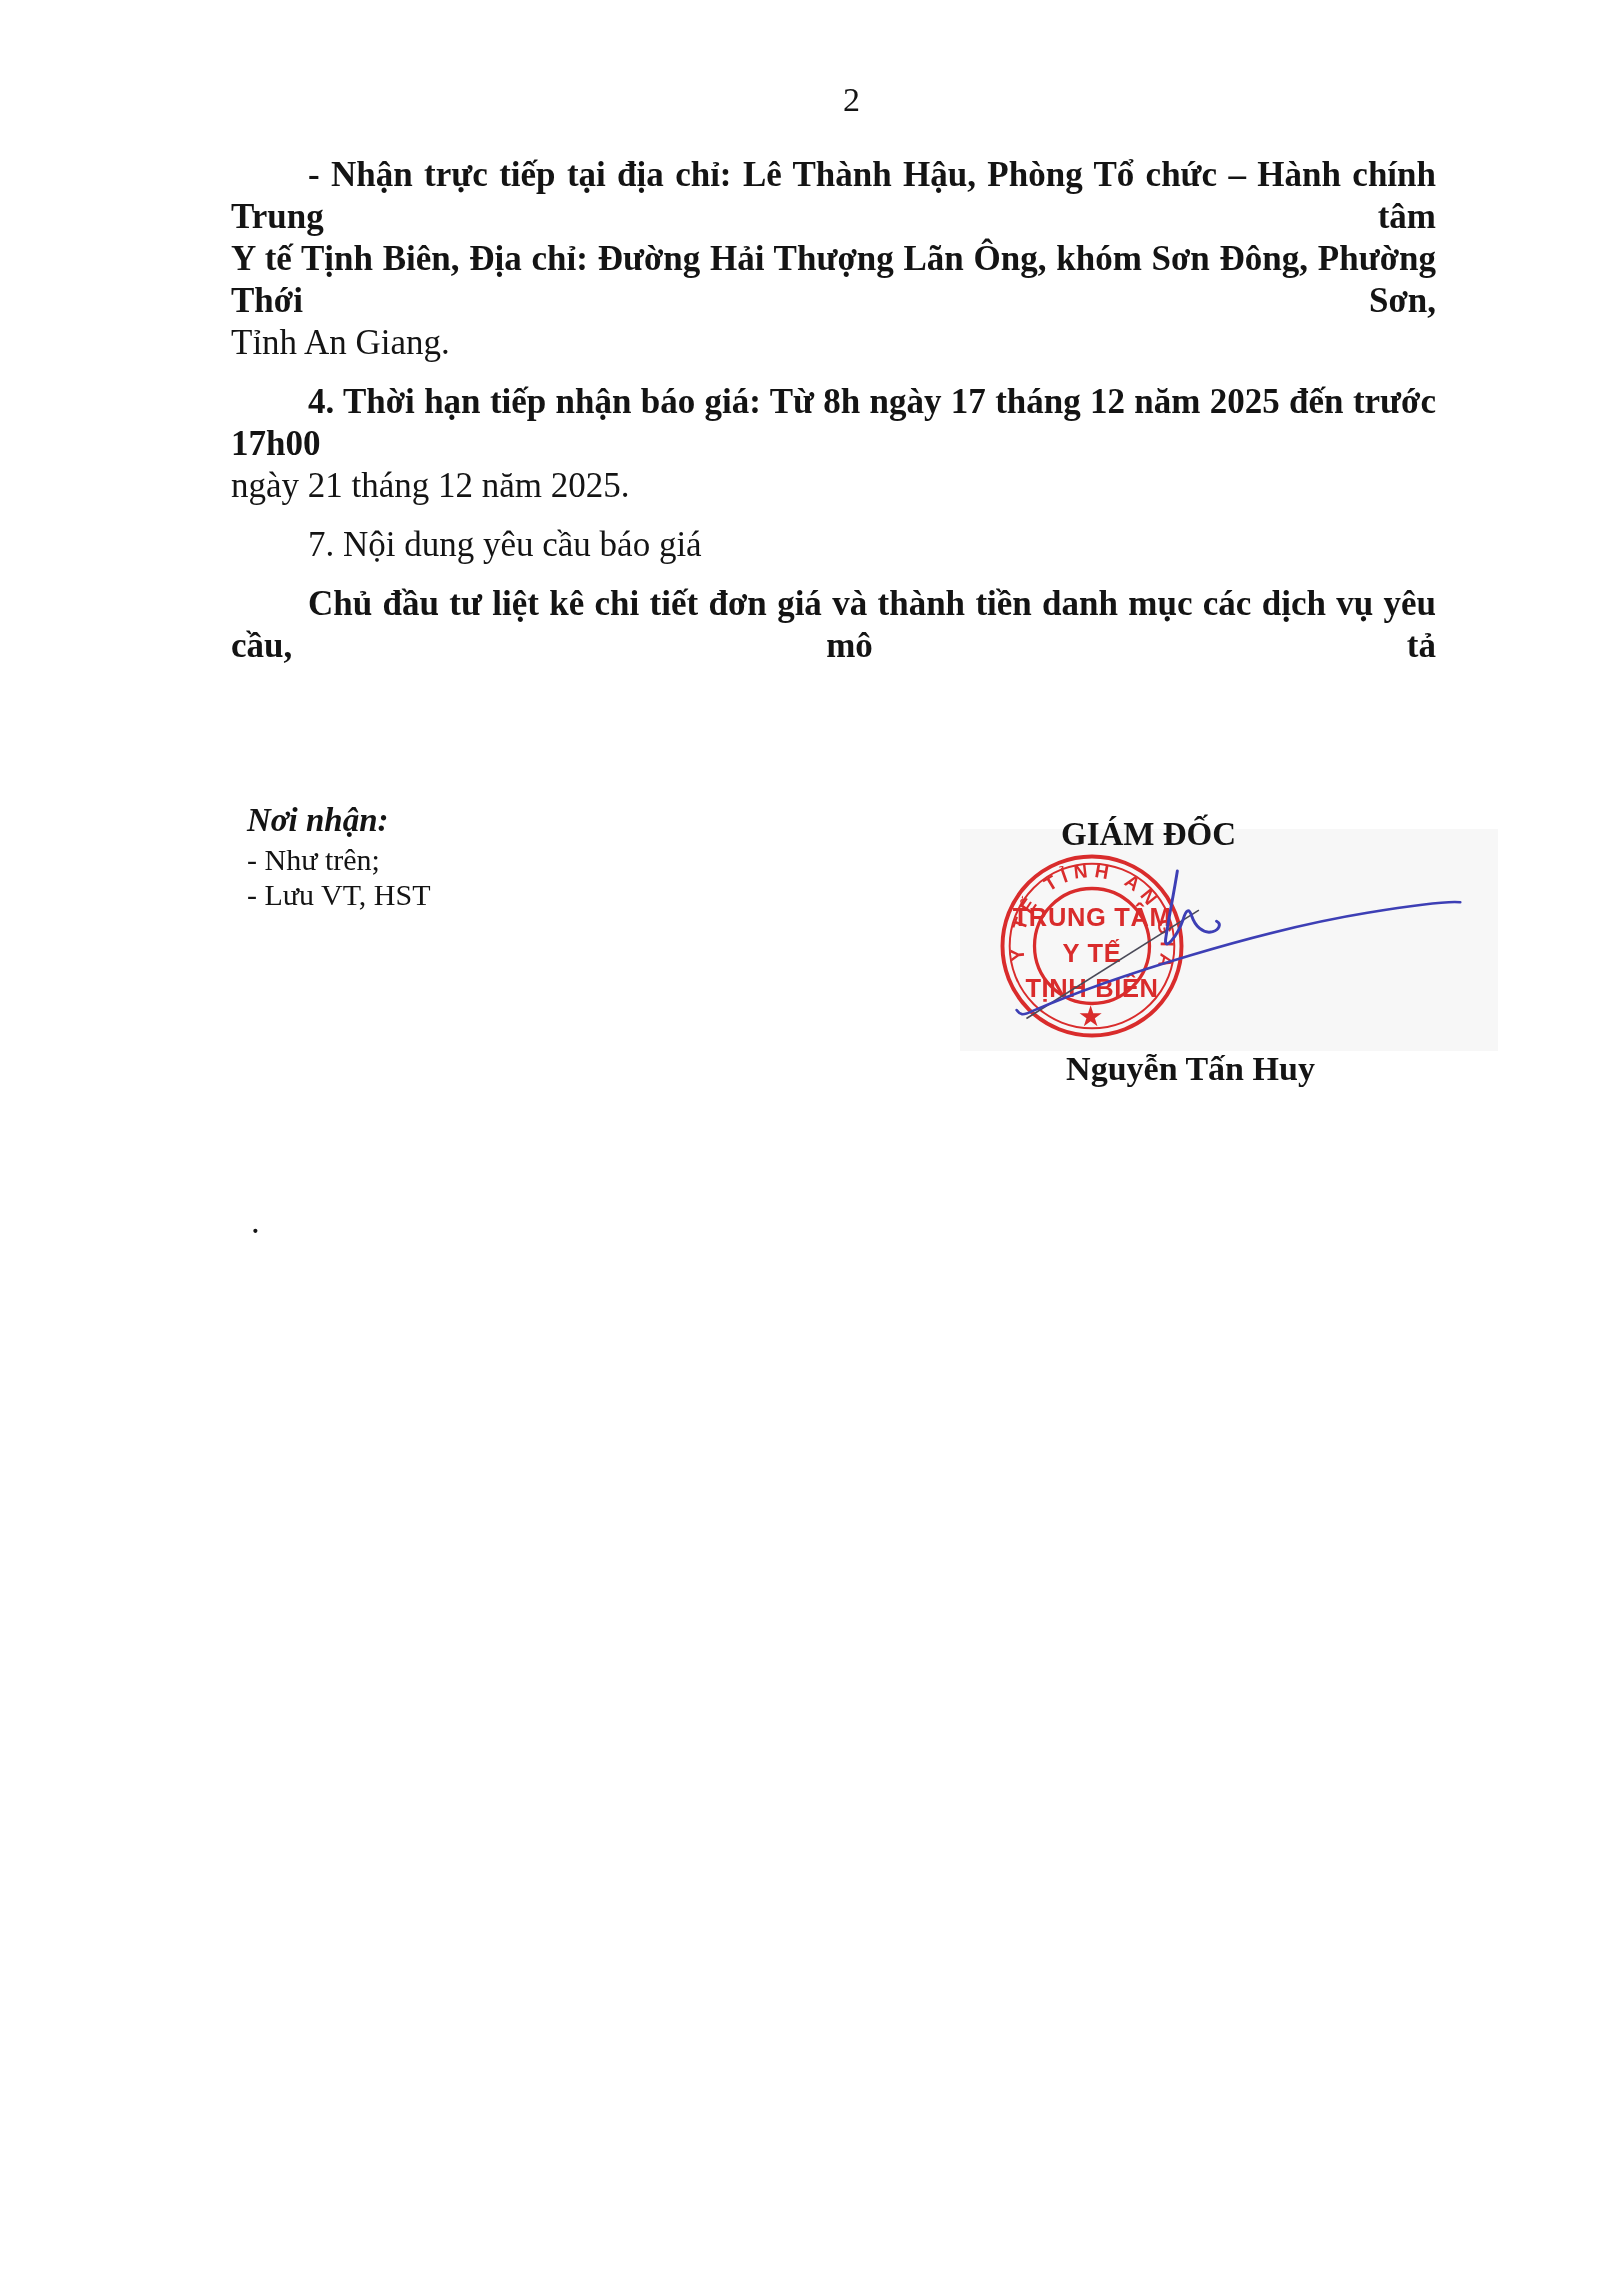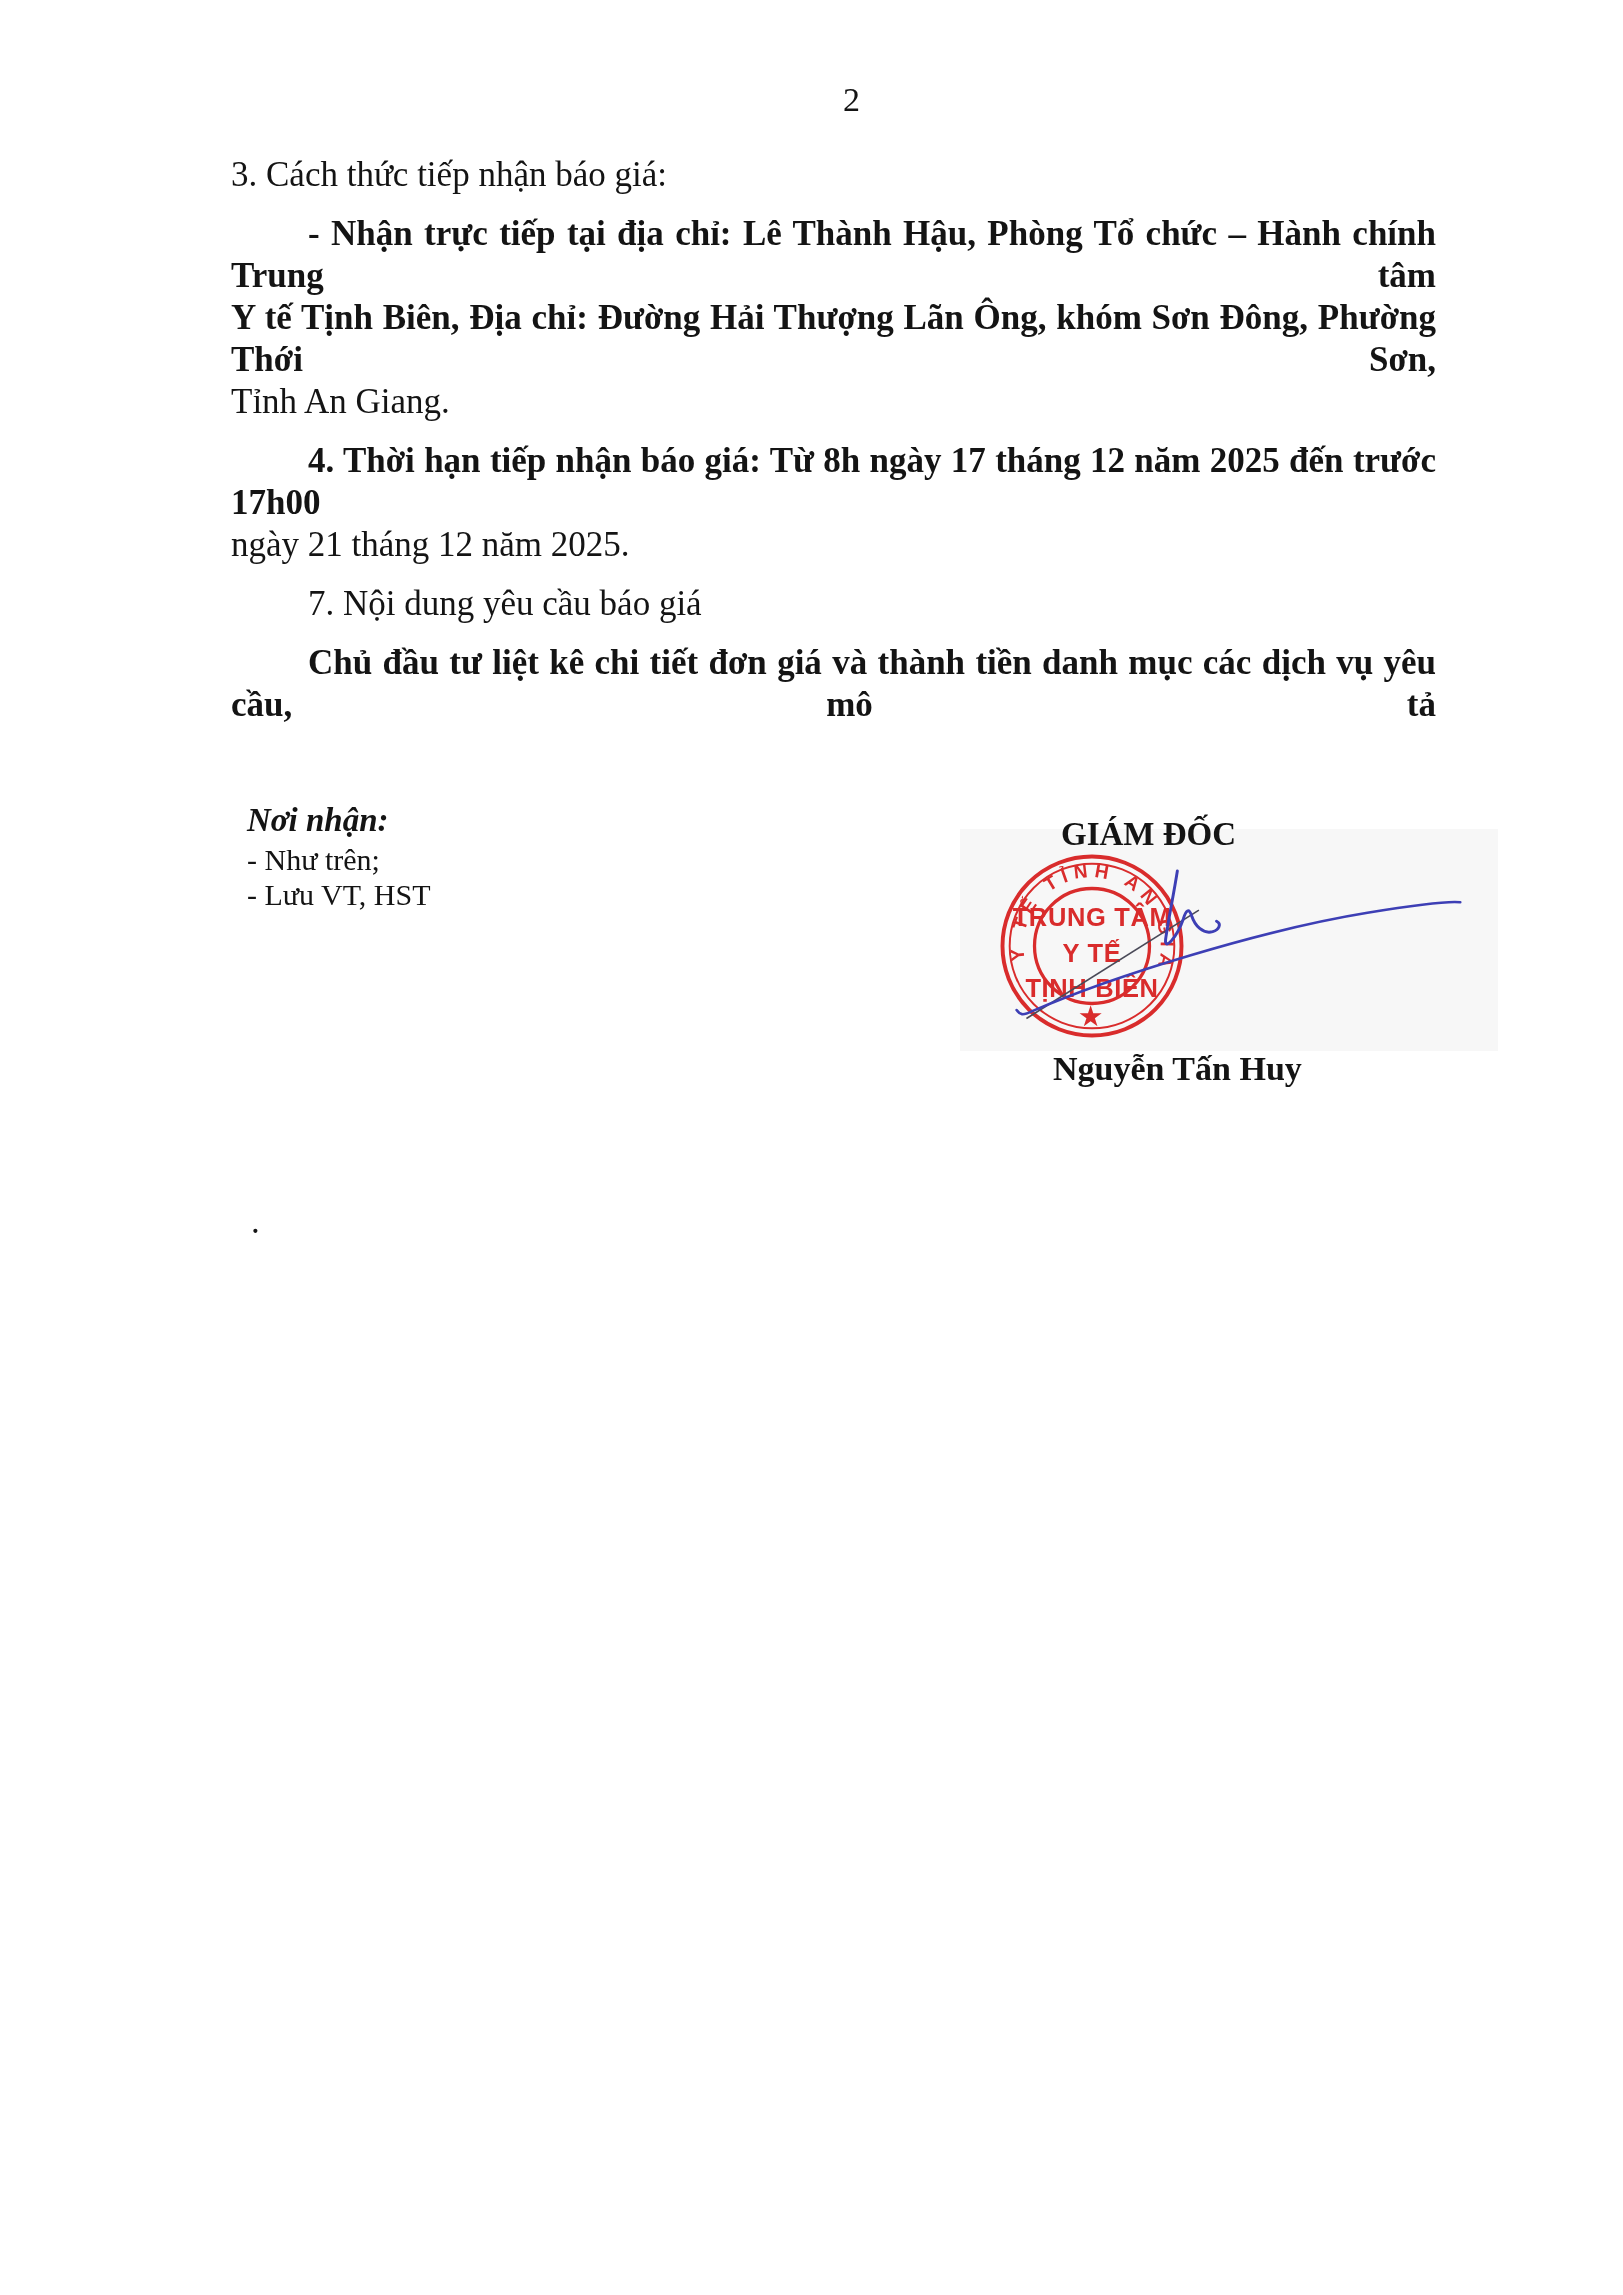--- a/index.html
+++ b/index.html
@@ -32,21 +32,21 @@
   .scan-box{
     position:absolute;left:960px;top:829px;width:538px;height:222px;
     background:#f7f7f7;
   }
   .signer-title{
     position:absolute;left:1061px;top:816px;width:262px;
     text-align:left;font-size:33px;font-weight:bold;line-height:37px;
   }
   .signer-name{
     position:absolute;left:1053px;top:1049px;width:275px;
-    font-size:34px;font-weight:bold;line-height:39px;
+    text-align:center;font-size:34px;font-weight:bold;line-height:39px;
   }
   .stamp-svg{position:absolute;left:994px;top:848px;width:196px;height:196px;}
   .signature-svg{position:absolute;left:949px;top:850px;width:556px;height:196px;}
   .stray-dot{
     position:absolute;left:251px;top:1201px;
     font-size:35px;line-height:42px;
   }
   .stamp-ring-text{
     font-family:"Liberation Sans","DejaVu Sans",sans-serif;
     font-weight:bold;font-size:29px;letter-spacing:9px;
@@ -58,23 +58,20 @@
   .stamp-star{font-size:44px;font-family:"DejaVu Sans",sans-serif;}
 </style>
 </head>
 <body>
 
 <div class="page">
 
   <div class="page-number">2</div>
 
   <div class="doc-body">
-    <p>
-      <span class="line ind">3. Cách thức tiếp nhận báo giá:</span>
-    </p>
     <p>
       <span class="line j ind" style="display:block">- Nhận trực tiếp tại địa chỉ: Lê Thành Hậu, Phòng Tổ chức – Hành chính Trung tâm</span>
       <span class="line j" style="display:block">Y tế Tịnh Biên, Địa chỉ: Đường Hải Thượng Lãn Ông, khóm Sơn Đông, Phường Thới Sơn,</span>
       <span class="line" style="display:block">Tỉnh An Giang.</span>
     </p>
     <p>
       <span class="line j ind" style="display:block">4. Thời hạn tiếp nhận báo giá: Từ 8h ngày 17 tháng 12 năm 2025 đến trước 17h00</span>
       <span class="line" style="display:block">ngày 21 tháng 12 năm 2025.</span>
     </p>
     <p>

